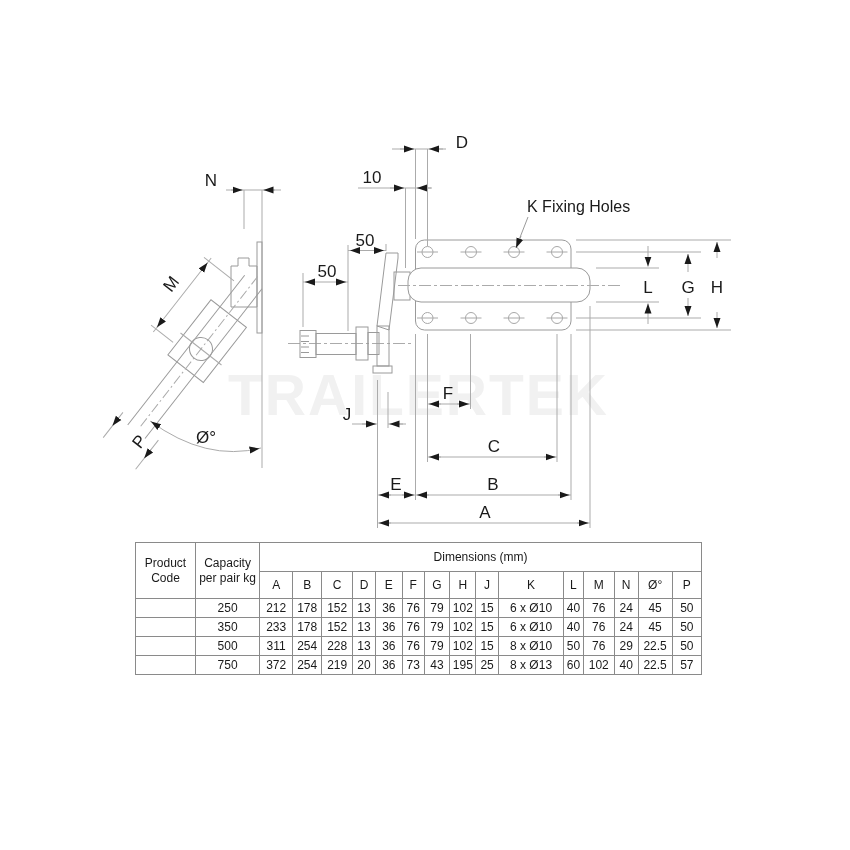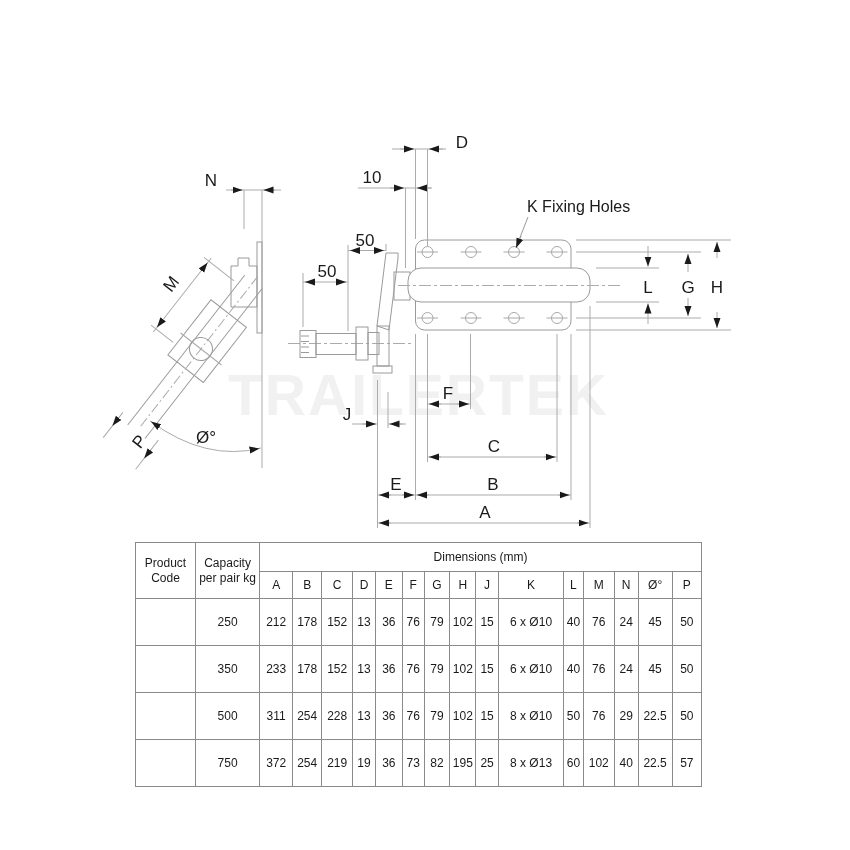--- a/index.html
+++ b/index.html
@@ -14,21 +14,21 @@
   .notetxt{font-size:16px;}
   
   #spec-table{position:absolute;left:135px;top:542px;width:567px;
               border-collapse:collapse;table-layout:fixed;
               font-size:12px;color:#1a1a1a;}
   #spec-table th,#spec-table td{border:1px solid #8a8a8a;padding:0 1px;
               text-align:center;vertical-align:middle;font-weight:normal;
               line-height:1.25;}
   #spec-table thead tr.r1 th{height:28px;margin-top:6px;}
   #spec-table thead tr.r2 th{height:26px;}
-  #spec-table tbody tr{height:47px;}
+  #spec-table tbody tr{height:19px;}
 </style>
 </head>
 <body>
 
 <div id="canvas">
 
   <div id="watermark">TRAILERTEK</div>
 
   <svg width="850" height="850" viewBox="0 0 850 850">
     <defs>
@@ -327,24 +327,24 @@
           <td>29</td>
           <td>22.5</td>
           <td>50</td>
         </tr>
         <tr>
           <td></td>
           <td>750</td>
           <td>372</td>
           <td>254</td>
           <td>219</td>
-          <td>19</td>
+          <td>20</td>
           <td>36</td>
           <td>73</td>
-          <td>82</td>
+          <td>43</td>
           <td>195</td>
           <td>25</td>
           <td>8 x Ø13</td>
           <td>60</td>
           <td>102</td>
           <td>40</td>
           <td>22.5</td>
           <td>57</td>
         </tr>
       </tbody>

